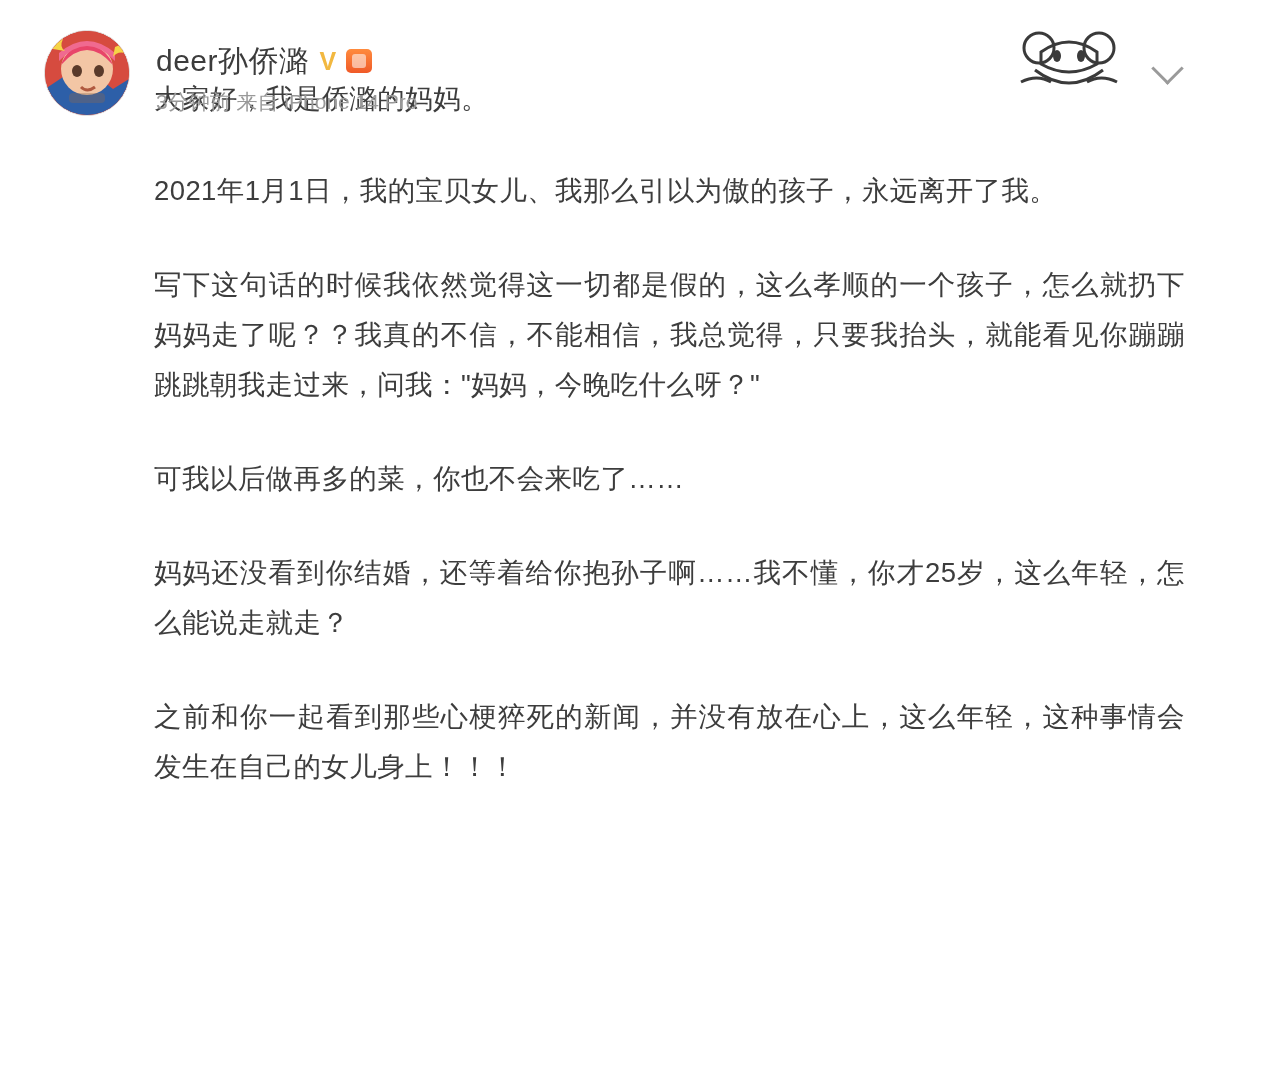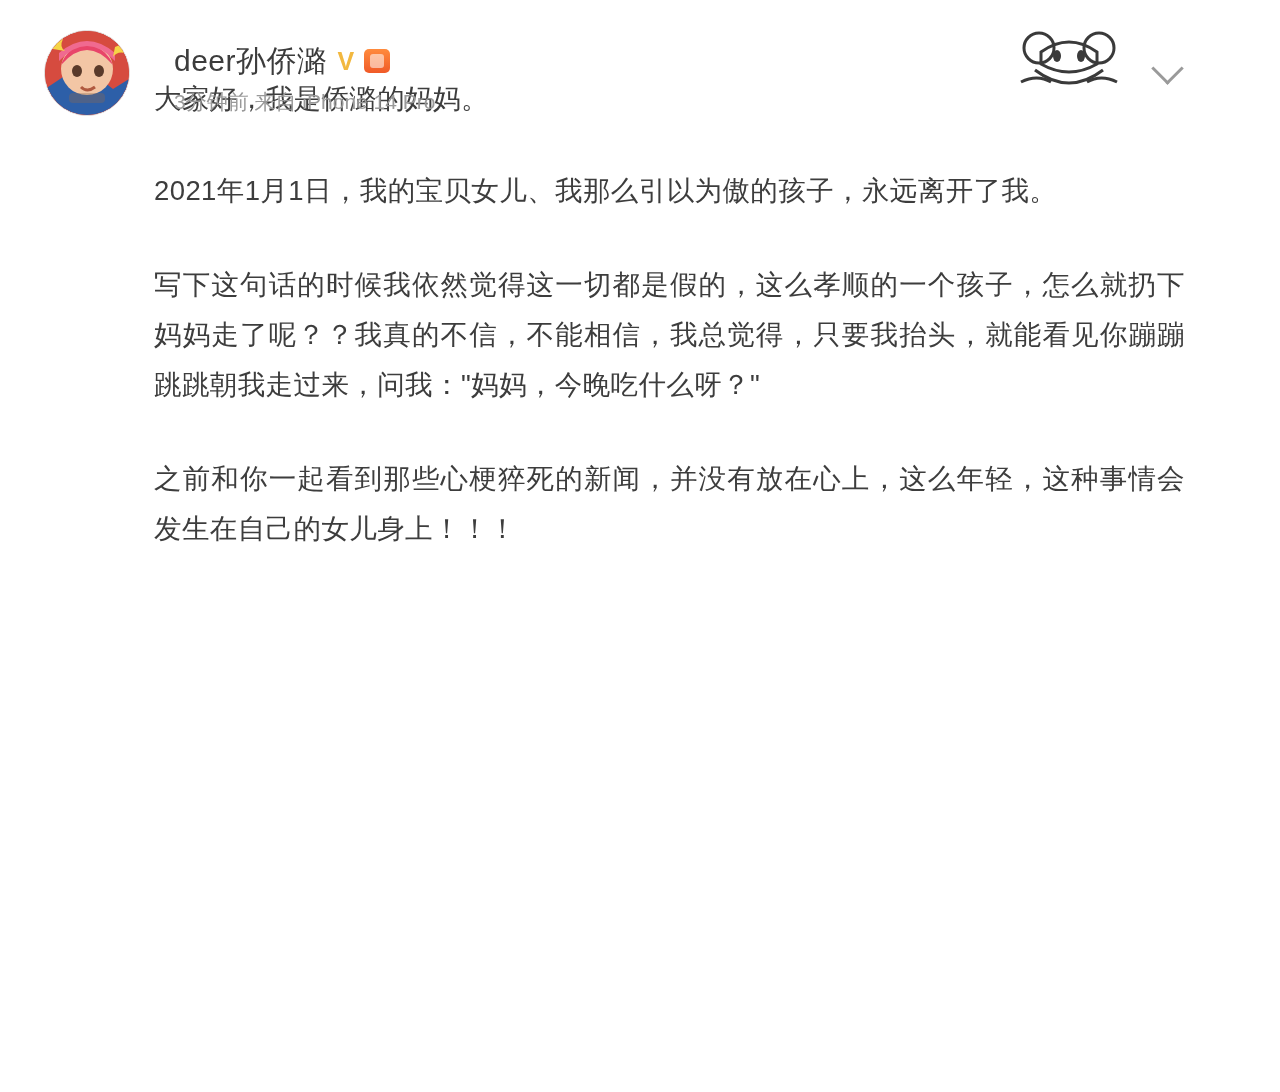--- a/index.html
+++ b/index.html
@@ -35,21 +35,21 @@
     overflow: hidden;
     position: relative;
     background: #c0392b;
     border: 1px solid #e3e3e3;
   }
   .avatar-art {
     position: absolute;
     inset: 0;
   }
   .header-text {
-    margin-left: 44px;
+    margin-left: 26px;
     padding-top: 16px;
   }
   .name-row {
     display: flex;
     align-items: center;
     gap: 10px;
     line-height: 1;
   }
   .display-name {
     font-size: 30px;
@@ -190,17 +190,19 @@
         </svg>
       </div>
       <div class="chevron"></div>
     </div>
   </div>
 
   <div class="body">
     <p class="para first">大家好，我是侨潞的妈妈。</p>
     <p class="para">2021年1月1日，我的宝贝女儿、我那么引以为傲的孩子，永远离开了我。</p>
     <p class="para">写下这句话的时候我依然觉得这一切都是假的，这么孝顺的一个孩子，怎么就扔下妈妈走了呢？？我真的不信，不能相信，我总觉得，只要我抬头，就能看见你蹦蹦跳跳朝我走过来，问我："妈妈，今晚吃什么呀？"</p>
+    <p class="para">可我以后做再多的菜，你也不会来吃了……</p>
+    <p class="para">妈妈还没看到你结婚，还等着给你抱孙子啊……我不懂，你才25岁，这么年轻，怎么能说走就走？</p>
     <p class="para">之前和你一起看到那些心梗猝死的新闻，并没有放在心上，这么年轻，这种事情会发生在自己的女儿身上！！！</p>
   </div>
 
   <div class="fade-bottom"></div>
 </div>
 
 </body></html>

